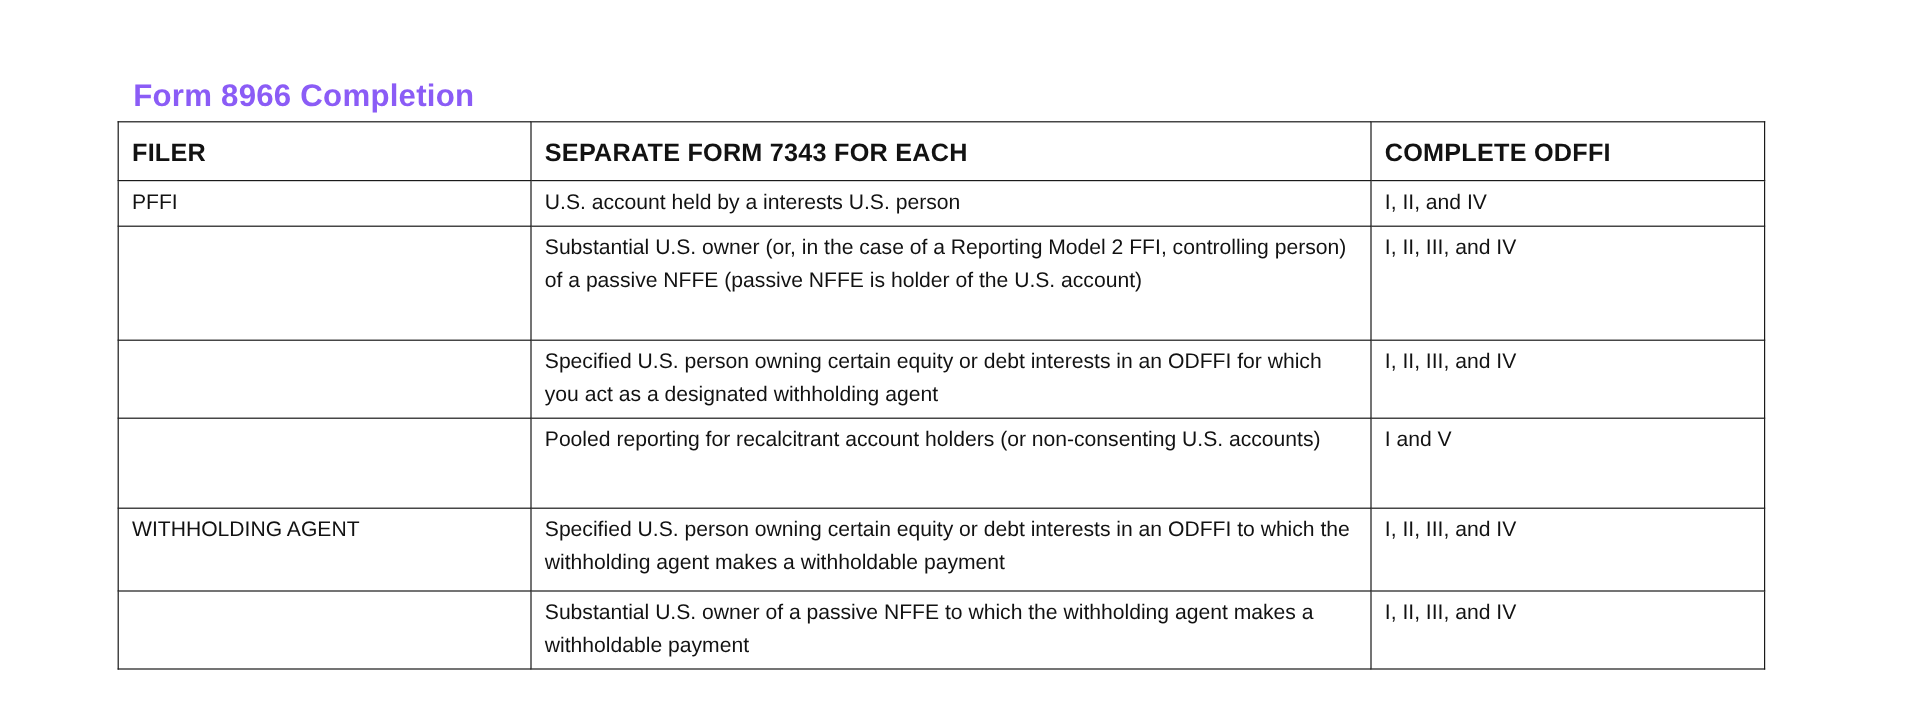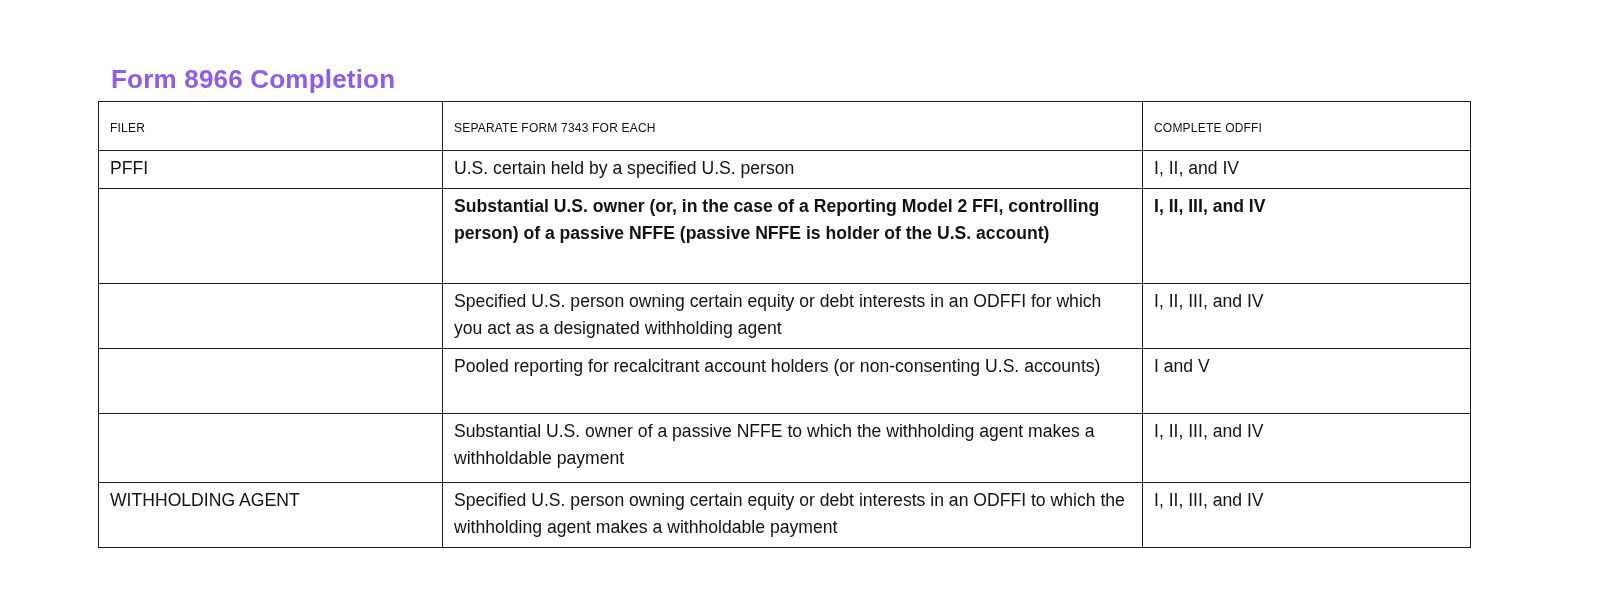--- a/index.html
+++ b/index.html
@@ -38,37 +38,37 @@
     border-collapse: collapse;
     table-layout: fixed;
   }
   table.completion-table th,
   table.completion-table td {
     border: 1.5px solid #1a1a1a;
     text-align: left;
     background: #ffffff;
   }
   table.completion-table th {
-    font-size: 12px;
-    font-weight: normal;
+    font-size: 21px;
+    font-weight: bold;
     vertical-align: middle;
     padding: 6px 11px 2px 11px;
     letter-spacing: 0.2px;
   }
   table.completion-table td {
     font-size: 17.6px;
     line-height: 27px;
     vertical-align: top;
     padding: 4px 11px 5px 11px;
   }
   thead tr { height: 49px; }
   tbody tr:nth-child(1) { height: 38px; }
-  tbody tr:nth-child(2) { height: 95px; font-weight: bold; }
+  tbody tr:nth-child(2) { height: 95px; }
   tbody tr:nth-child(3) { height: 65px; }
-  tbody tr:nth-child(4) { height: 65px; }
+  tbody tr:nth-child(4) { height: 75px; }
   tbody tr:nth-child(5) { height: 69px; }
   tbody tr:nth-child(6) { height: 65px; }
   tbody tr:nth-child(7) { height: 51px; }
   tbody tr:nth-child(7) td { padding-top: 9px; }
 </style>
 </head>
 <body>
 
 <div class="page">
 
@@ -83,44 +83,44 @@
     <thead>
       <tr>
         <th>FILER</th>
         <th>SEPARATE FORM 7343 FOR EACH</th>
         <th>COMPLETE ODFFI</th>
       </tr>
     </thead>
     <tbody>
       <tr>
         <td>PFFI</td>
-        <td>U.S. certain held by a specified U.S. person</td>
+        <td>U.S. account held by a interests U.S. person</td>
         <td>I, II, and IV</td>
       </tr>
       <tr>
         <td></td>
         <td>Substantial U.S. owner (or, in the case of a Reporting Model 2 FFI, controlling person) of a passive NFFE (passive NFFE is holder of the U.S. account)</td>
         <td>I, II, III, and IV</td>
       </tr>
       <tr>
         <td></td>
         <td>Specified U.S. person owning certain equity or debt interests in an ODFFI for which you act as a designated withholding agent</td>
         <td>I, II, III, and IV</td>
       </tr>
       <tr>
         <td></td>
         <td>Pooled reporting for recalcitrant account holders (or non-consenting U.S. accounts)</td>
         <td>I and V</td>
       </tr>
       <tr>
-        <td></td>
-        <td>Substantial U.S. owner of a passive NFFE to which the withholding agent makes a withholdable payment</td>
+        <td>WITHHOLDING AGENT</td>
+        <td>Specified U.S. person owning certain equity or debt interests in an ODFFI to which the withholding agent makes a withholdable payment</td>
         <td>I, II, III, and IV</td>
       </tr>
       <tr>
-        <td>WITHHOLDING AGENT</td>
-        <td>Specified U.S. person owning certain equity or debt interests in an ODFFI to which the withholding agent makes a withholdable payment</td>
+        <td></td>
+        <td>Substantial U.S. owner of a passive NFFE to which the withholding agent makes a withholdable payment</td>
         <td>I, II, III, and IV</td>
       </tr>
     </tbody>
   </table>
 
 </div>
 
 </body></html>

